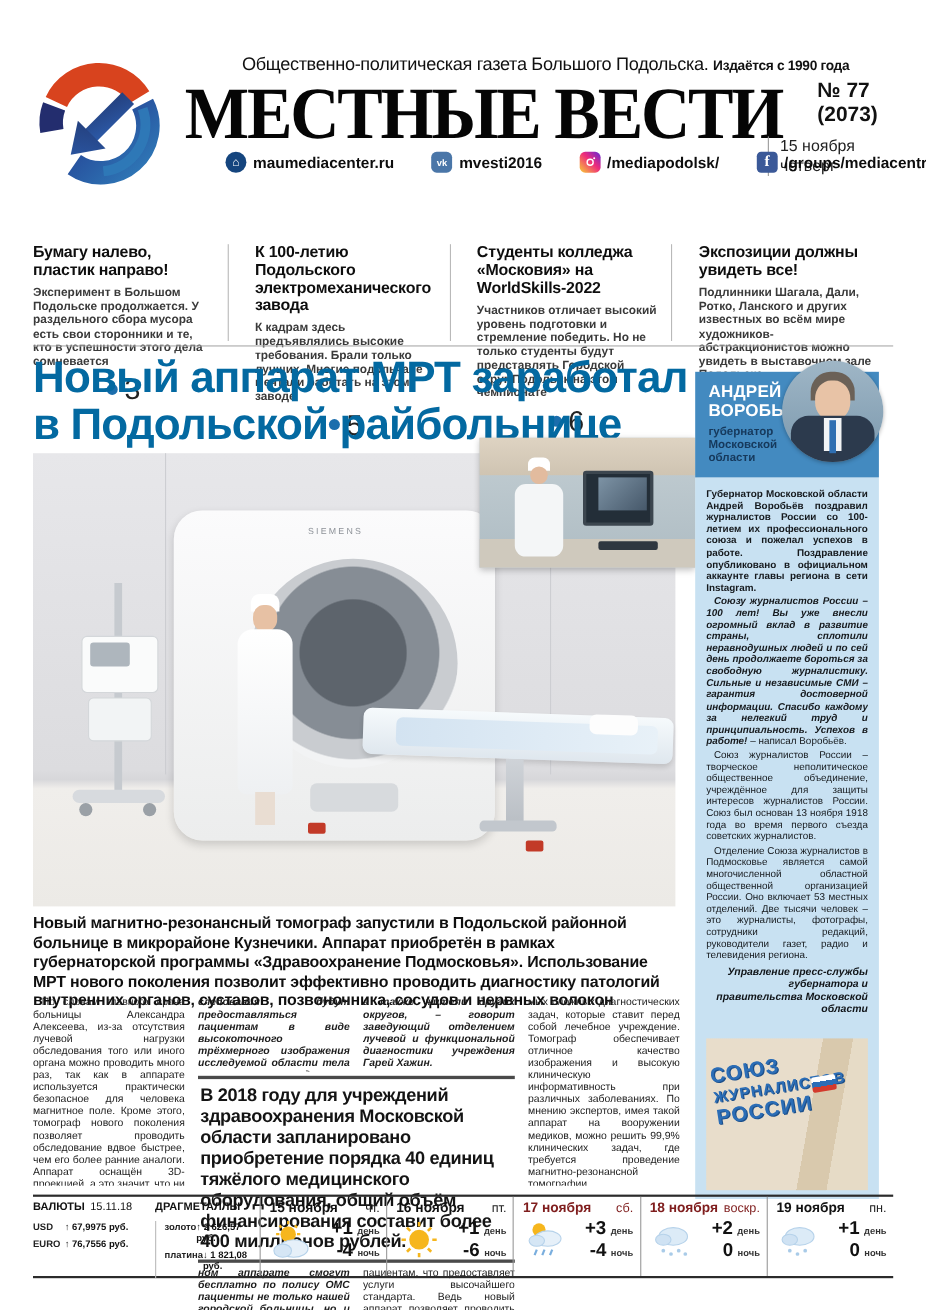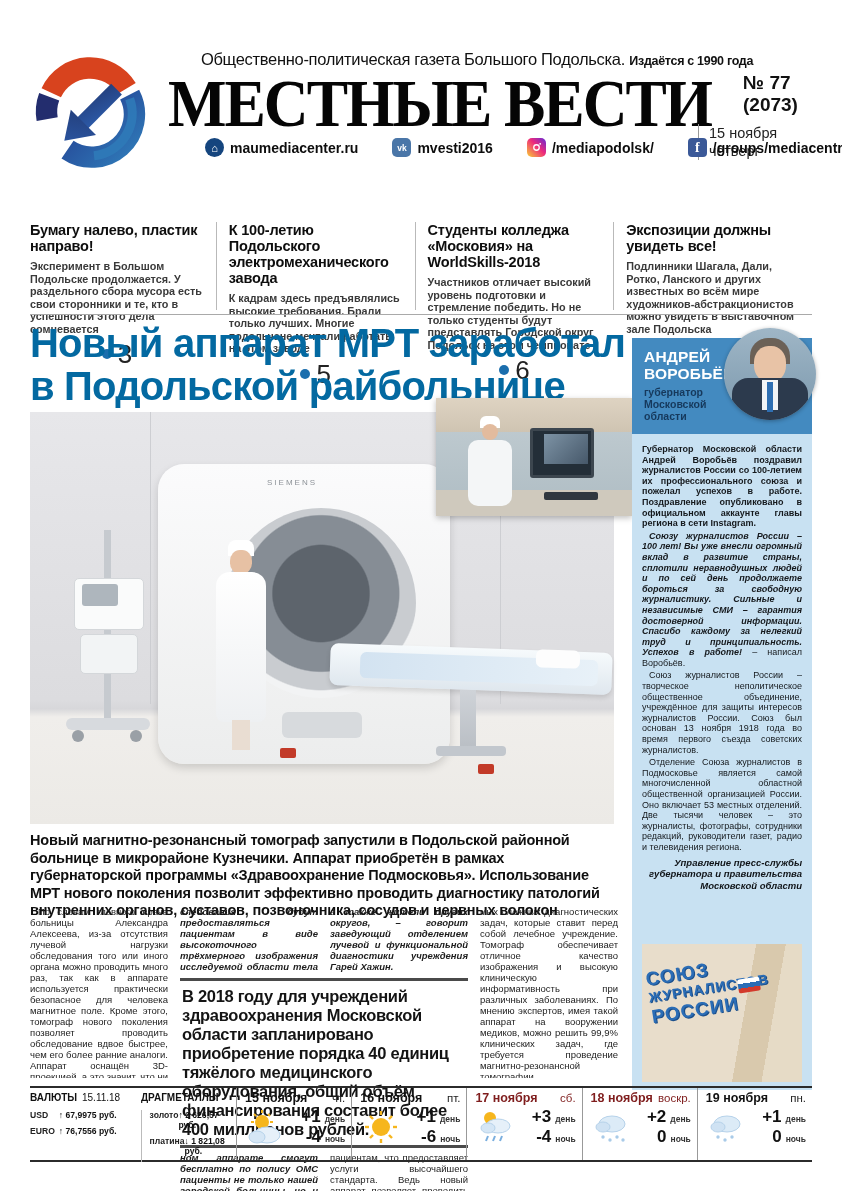--- a/index.html
+++ b/index.html
@@ -1,20 +1,20 @@
 <!DOCTYPE html>
 <html><head>
 <meta charset="utf-8">
 <style>
   html,body{margin:0;padding:0;background:#fff;}
   .page{position:relative;width:842px;height:1191px;background:#fff;outline:1px solid #d8d8d8;
         font-family:"Liberation Sans",sans-serif;color:#1a1a1a;overflow:hidden;}
 
   
-  .tagline{position:absolute;left:157px;top:50px;width:640px;text-align:center;font-size:16.5px;color:#111;letter-spacing:-0.3px;}
+  .tagline{position:absolute;left:176px;top:50px;width:640px;text-align:center;font-size:16.5px;color:#111;letter-spacing:-0.3px;}
   .tagline .since{font-size:12.5px;font-weight:bold;}
   .logo{position:absolute;left:30px;top:56px;width:128px;height:112px;}
   .masthead{position:absolute;left:168px;top:66px;width:520px;text-align:center;
             font-family:"Liberation Serif",serif;font-weight:bold;font-size:62px;letter-spacing:-2px;
             transform:scaleY(1.08);transform-origin:top;color:#050505;white-space:nowrap;}
   .issuebox{position:absolute;left:698px;top:72px;width:112px;}
   .issue-num{font-size:19px;font-weight:bold;color:#111;margin-left:45px;}
   .issue-dates{margin-top:8px;padding-left:10px;border-left:1px solid #9a9a9a;font-size:14.5px;line-height:18px;color:#222;}
   .social{position:absolute;left:205px;top:138px;width:600px;display:flex;gap:34px;align-items:center;font-size:14px;font-weight:bold;color:#0d0d0d;}
   .social .itm{display:flex;align-items:center;gap:6px;}
@@ -25,36 +25,36 @@
   .sic.fb{background:#3b5998;border-radius:4px;font-family:"Liberation Serif",serif;font-size:14px;}
 
   
   .subbar{position:absolute;left:30px;top:172px;width:782px;border-top:5px solid #7d879c;border-bottom:2px solid #222;
           height:36px;display:flex;align-items:center;justify-content:center;font-size:18.5px;color:#111;}
   .subbar .sep{border-left:1px solid #b5b5b5;height:20px;margin:0 16px;}
 
   
   .teasers{position:absolute;left:30px;top:222px;width:782px;height:88px;display:flex;}
   .teaser{flex:1;padding:0 12px 0 0;}
-  .teaser + .teaser{border-left:1px solid #b9b9b9;padding-left:12px;}
+  .teaser + .teaser{border-left:1px solid #b9b9b9;padding-left:24px;}
   .t-title{font-size:14.5px;line-height:16px;font-weight:bold;color:#0e0e0e;margin-bottom:6px;letter-spacing:-0.2px;}
   .t-text{font-size:10.8px;line-height:12.5px;font-weight:bold;color:#3a3a3a;}
   .t-page{margin-top:4px;text-align:center;font-size:26px;color:#222;}
   .t-page .dot{display:inline-block;width:10px;height:10px;border-radius:50%;background:#1b6ead;margin-right:6px;vertical-align:4px;}
   .toprule{position:absolute;left:30px;top:314px;width:782px;border-top:1px solid #a9a9a9;}
 
   
   .headline{position:absolute;left:30px;top:322px;width:600px;font-size:40px;line-height:43px;font-weight:bold;color:#0369a1;letter-spacing:-0.8px;}
 
   .photo{position:absolute;left:30px;top:412px;width:584px;height:412px;overflow:visible;background:linear-gradient(#e7e7ea,#dcdcdf 70%,#d7d7da 72%,#f0eeeb 74%,#eceae6);}
   .photo .seam{position:absolute;top:0;bottom:120px;width:1px;background:#cdced2;}
   .mri-body{position:absolute;left:128px;top:52px;width:292px;height:300px;background:linear-gradient(#fbfbfc,#eceded);border-radius:26px;box-shadow:0 4px 8px rgba(0,0,0,.15);}
   .mri-bore{position:absolute;left:196px;top:96px;width:190px;height:190px;border-radius:50%;
             background:radial-gradient(circle at 50% 45%,#5d646c 0 34%,#868d95 35% 55%,#c9ccd0 56% 68%,#f2f3f4 69%);}
-  .mri-brand{position:absolute;left:237px;top:66px;font-size:8px;letter-spacing:2px;color:#8d9298;}
+  .mri-brand{position:absolute;left:250px;top:66px;font-size:8px;letter-spacing:2px;color:#8d9298;}
   .mri-slot{position:absolute;left:252px;top:300px;width:80px;height:26px;background:#d7dadd;border-radius:6px;}
   .bed{position:absolute;left:300px;top:236px;width:282px;height:42px;background:linear-gradient(#f6fafc,#dfe7ee);border-radius:8px;box-shadow:0 3px 5px rgba(0,0,0,.12);transform:rotate(2deg);}
   .bed-sheet{position:absolute;left:330px;top:244px;width:238px;height:26px;background:linear-gradient(90deg,#d3e3f1,#e8f1f8);border-radius:6px;transform:rotate(2deg);}
   .bed-pillow{position:absolute;left:506px;top:238px;width:44px;height:18px;background:#fdfdfd;border-radius:6px;transform:rotate(2deg);}
   .bed-leg{position:absolute;left:430px;top:278px;width:16px;height:60px;background:linear-gradient(#cfd3d8,#b9bec4);}
   .bed-base{position:absolute;left:406px;top:334px;width:70px;height:10px;background:#c2c7cd;border-radius:4px;}
   .nurse{position:absolute;left:182px;top:128px;width:58px;height:216px;}
   .nurse .cap{position:absolute;left:16px;top:0;width:26px;height:16px;background:#fff;border-radius:8px 8px 0 0;}
   .nurse .head{position:absolute;left:18px;top:10px;width:22px;height:24px;background:#e7c1a4;border-radius:45%;}
   .nurse .dress{position:absolute;left:4px;top:32px;width:50px;height:150px;background:linear-gradient(#ffffff,#eef0f2);border-radius:14px 14px 8px 8px;}
@@ -85,21 +85,21 @@
   .cols .ind{text-indent:8px;}
   .col{width:138px;overflow:hidden;}
   .colmid{width:288px;display:flex;flex-direction:column;}
   .midrow{display:flex;gap:12px;}
   .midrow .half{width:138px;overflow:hidden;}
   .it{font-style:italic;font-weight:bold;color:#1d1d1d;}
   .pullquote{margin:4px 0;border-top:3px solid #4a4a4a;border-bottom:3px solid #4a4a4a;padding:6px 2px;
              font-size:16.5px;line-height:19px;font-weight:bold;color:#141414;letter-spacing:-0.3px;}
 
   
-  .sidebar{position:absolute;left:632px;top:338px;width:180px;height:752px;display:flex;flex-direction:column;}
+  .sidebar{position:absolute;left:632px;top:338px;width:167px;height:752px;display:flex;flex-direction:column;}
   .sb-author{position:relative;background:#438ac0;height:96px;flex:0 0 auto;padding:10px 0 0 12px;box-sizing:border-box;}
   .sb-name{font-size:15.5px;line-height:17px;font-weight:bold;color:#fff;letter-spacing:0.2px;}
   .sb-role{margin-top:4px;font-size:10.5px;line-height:12px;font-weight:bold;color:#16395c;width:80px;}
   .avatar{position:absolute;right:-4px;top:-10px;width:92px;height:92px;border-radius:50%;overflow:hidden;background:linear-gradient(#9fb6c6,#7b98ad);box-shadow:0 1px 4px rgba(0,0,0,.3);}
   .avatar .hair{position:absolute;left:26px;top:10px;width:40px;height:26px;background:#6b6157;border-radius:18px 18px 0 0;}
   .avatar .face{position:absolute;left:30px;top:18px;width:32px;height:36px;background:#e8c3a6;border-radius:45%;}
   .avatar .suit{position:absolute;left:8px;top:50px;width:76px;height:46px;background:#2c3a4d;border-radius:16px 16px 0 0;}
   .avatar .shirt{position:absolute;left:38px;top:52px;width:16px;height:30px;background:#f2f4f6;}
   .avatar .tie{position:absolute;left:43px;top:54px;width:6px;height:30px;background:#2f6fb2;}
   .sb-body{background:#c8e1f2;flex:1;padding:10px 10px 8px 10px;display:flex;flex-direction:column;overflow:hidden;}
@@ -208,21 +208,21 @@
       <div class="t-title">Бумагу налево, пластик направо!</div>
       <div class="t-text">Эксперимент в Большом Подольске продолжается. У раздельного сбора мусора есть свои сторонники и те, кто в успешности этого дела сомневается</div>
       <div class="t-page"><span class="dot"></span><span>3</span></div>
     </div>
     <div class="teaser">
       <div class="t-title">К 100-летию Подольского электромеханического завода</div>
       <div class="t-text">К кадрам здесь предъявлялись высокие требования. Брали только лучших. Многие подольчане мечтали работать на этом заводе</div>
       <div class="t-page"><span class="dot"></span><span>5</span></div>
     </div>
     <div class="teaser">
-      <div class="t-title">Студенты колледжа «Московия» на WorldSkills-2018</div>
+      <div class="t-title">Студенты колледжа «Московия» на WorldSkills-2022</div>
       <div class="t-text">Участников отличает высокий уровень подготовки и стремление победить. Но не только студенты будут представлять Городской округ Подольск на этом чемпионате</div>
       <div class="t-page"><span class="dot"></span><span>6</span></div>
     </div>
     <div class="teaser">
       <div class="t-title">Экспозиции должны увидеть все!</div>
       <div class="t-text">Подлинники Шагала, Дали, Ротко, Ланского и других известных во всём мире художников-абстракционистов можно увидеть в выставочном зале Подольска</div>
       <div class="t-page"><span class="dot"></span><span>8</span></div>
     </div>
   </div>
   <div class="toprule"></div>

